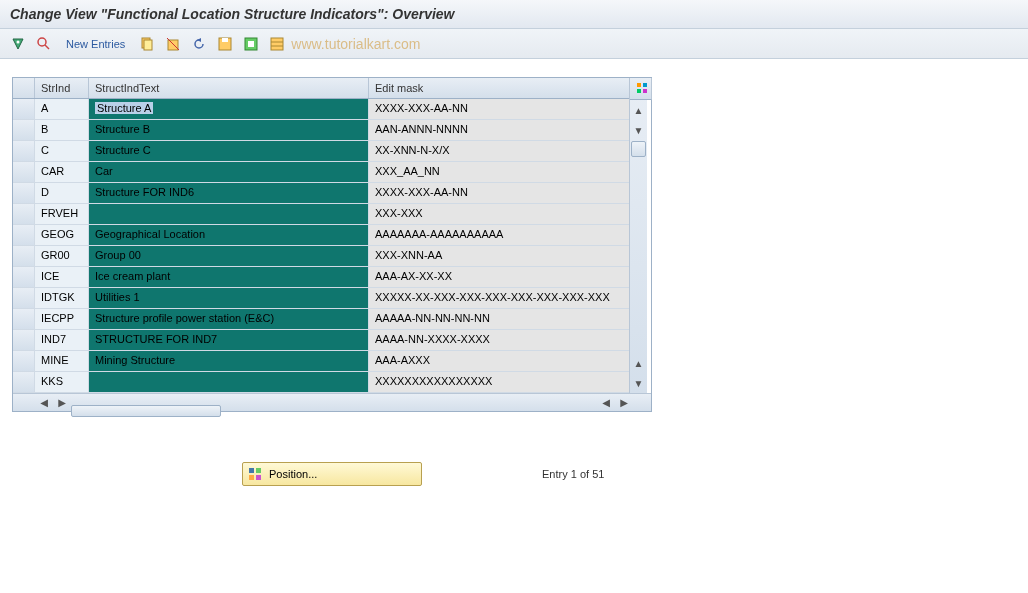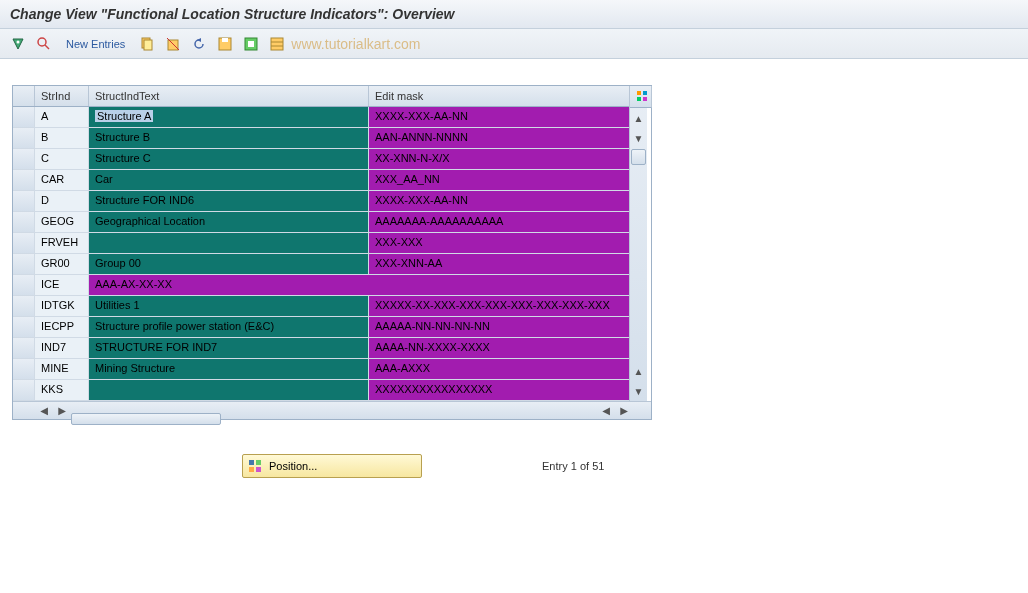--- a/index.html
+++ b/index.html
@@ -48,21 +48,21 @@
       margin: 0 6px;
     }
     .watermark {
       color: #d4a85a;
       font-size: 14px;
       font-weight: normal;
       margin-left: -2px;
       opacity: 0.7;
     }
     .content-area {
-      padding: 26px 12px;
+      padding: 18px 12px;
     }
     .table-wrapper {
       border: 1px solid #9db1c7;
       width: 640px;
       background: #fff;
       position: relative;
     }
     .table-header {
       display: flex;
       background: linear-gradient(to bottom, #e8eef5, #d4dfeb);
@@ -102,21 +102,21 @@
       width: 54px;
       background: #eaf1f7;
     }
     .td.col2 {
       width: 280px;
       background: #0f766e;
     }
     .td.col3 {
       width: 260px;
       border-right: none;
-      background: #a21caf;
+      background: #e5e5e5;
       flex: 1;
     }
     .td.col2.highlighted .cell-inner{
       background: #b9d0e8;
       display: inline-block;
       padding: 0 2px;
     }
     .scroll-btn {
       height: 20px;
       display: flex;
@@ -159,21 +159,21 @@
       position: absolute;
       left: 0;
       width: 150px;
       height: 12px;
       top: 2px;
       background: linear-gradient(to bottom, #eef3f8, #d4dfeb);
       border: 1px solid #9db1c7;
       border-radius: 2px;
     }
     .footer-bar {
-      margin-top: 34px;
+      margin-top: 50px;
       display: flex;
       align-items: center;
       gap: 120px;
       padding-left: 230px;
     }
     .position-btn {
       display: inline-flex;
       align-items: center;
       background: linear-gradient(to bottom, #fff9d6, #f7e7a0);
       border: 1px solid #b8a050;
@@ -298,39 +298,40 @@
               <div class="td col3">XXX_AA_NN</div>
             </div>
             <div class="tr">
               <div class="td sel"></div>
               <div class="td col1">D</div>
               <div class="td col2"><span class="cell-inner">Structure FOR IND6</span></div>
               <div class="td col3">XXXX-XXX-AA-NN</div>
             </div>
             <div class="tr">
               <div class="td sel"></div>
+              <div class="td col1">FRVEH</div>
+              <div class="td col2"><span class="cell-inner"></span></div>
+              <div class="td col3">XXX-XXX</div>
+            </div>
+            <div class="tr">
+              <div class="td sel"></div>
               <div class="td col1">GEOG</div>
               <div class="td col2"><span class="cell-inner">Geographical Location</span></div>
               <div class="td col3">AAAAAAA-AAAAAAAAAA</div>
             </div>
             <div class="tr">
               <div class="td sel"></div>
-              <div class="td col1">FRVEH</div>
-              <div class="td col2"><span class="cell-inner"></span></div>
-              <div class="td col3">XXX-XXX</div>
-            </div>
-            <div class="tr">
-              <div class="td sel"></div>
               <div class="td col1">GR00</div>
               <div class="td col2"><span class="cell-inner">Group 00</span></div>
               <div class="td col3">XXX-XNN-AA</div>
             </div>
             <div class="tr">
               <div class="td sel"></div>
               <div class="td col1">ICE</div>
+              <div class="td col2"><span class="cell-inner">Ice cream plant</span></div>
               <div class="td col3">AAA-AX-XX-XX</div>
             </div>
             <div class="tr">
               <div class="td sel"></div>
               <div class="td col1">IDTGK</div>
               <div class="td col2"><span class="cell-inner">Utilities 1</span></div>
               <div class="td col3">XXXXX-XX-XXX-XXX-XXX-XXX-XXX-XXX-XXX</div>
             </div>
             <div class="tr">
               <div class="td sel"></div>

